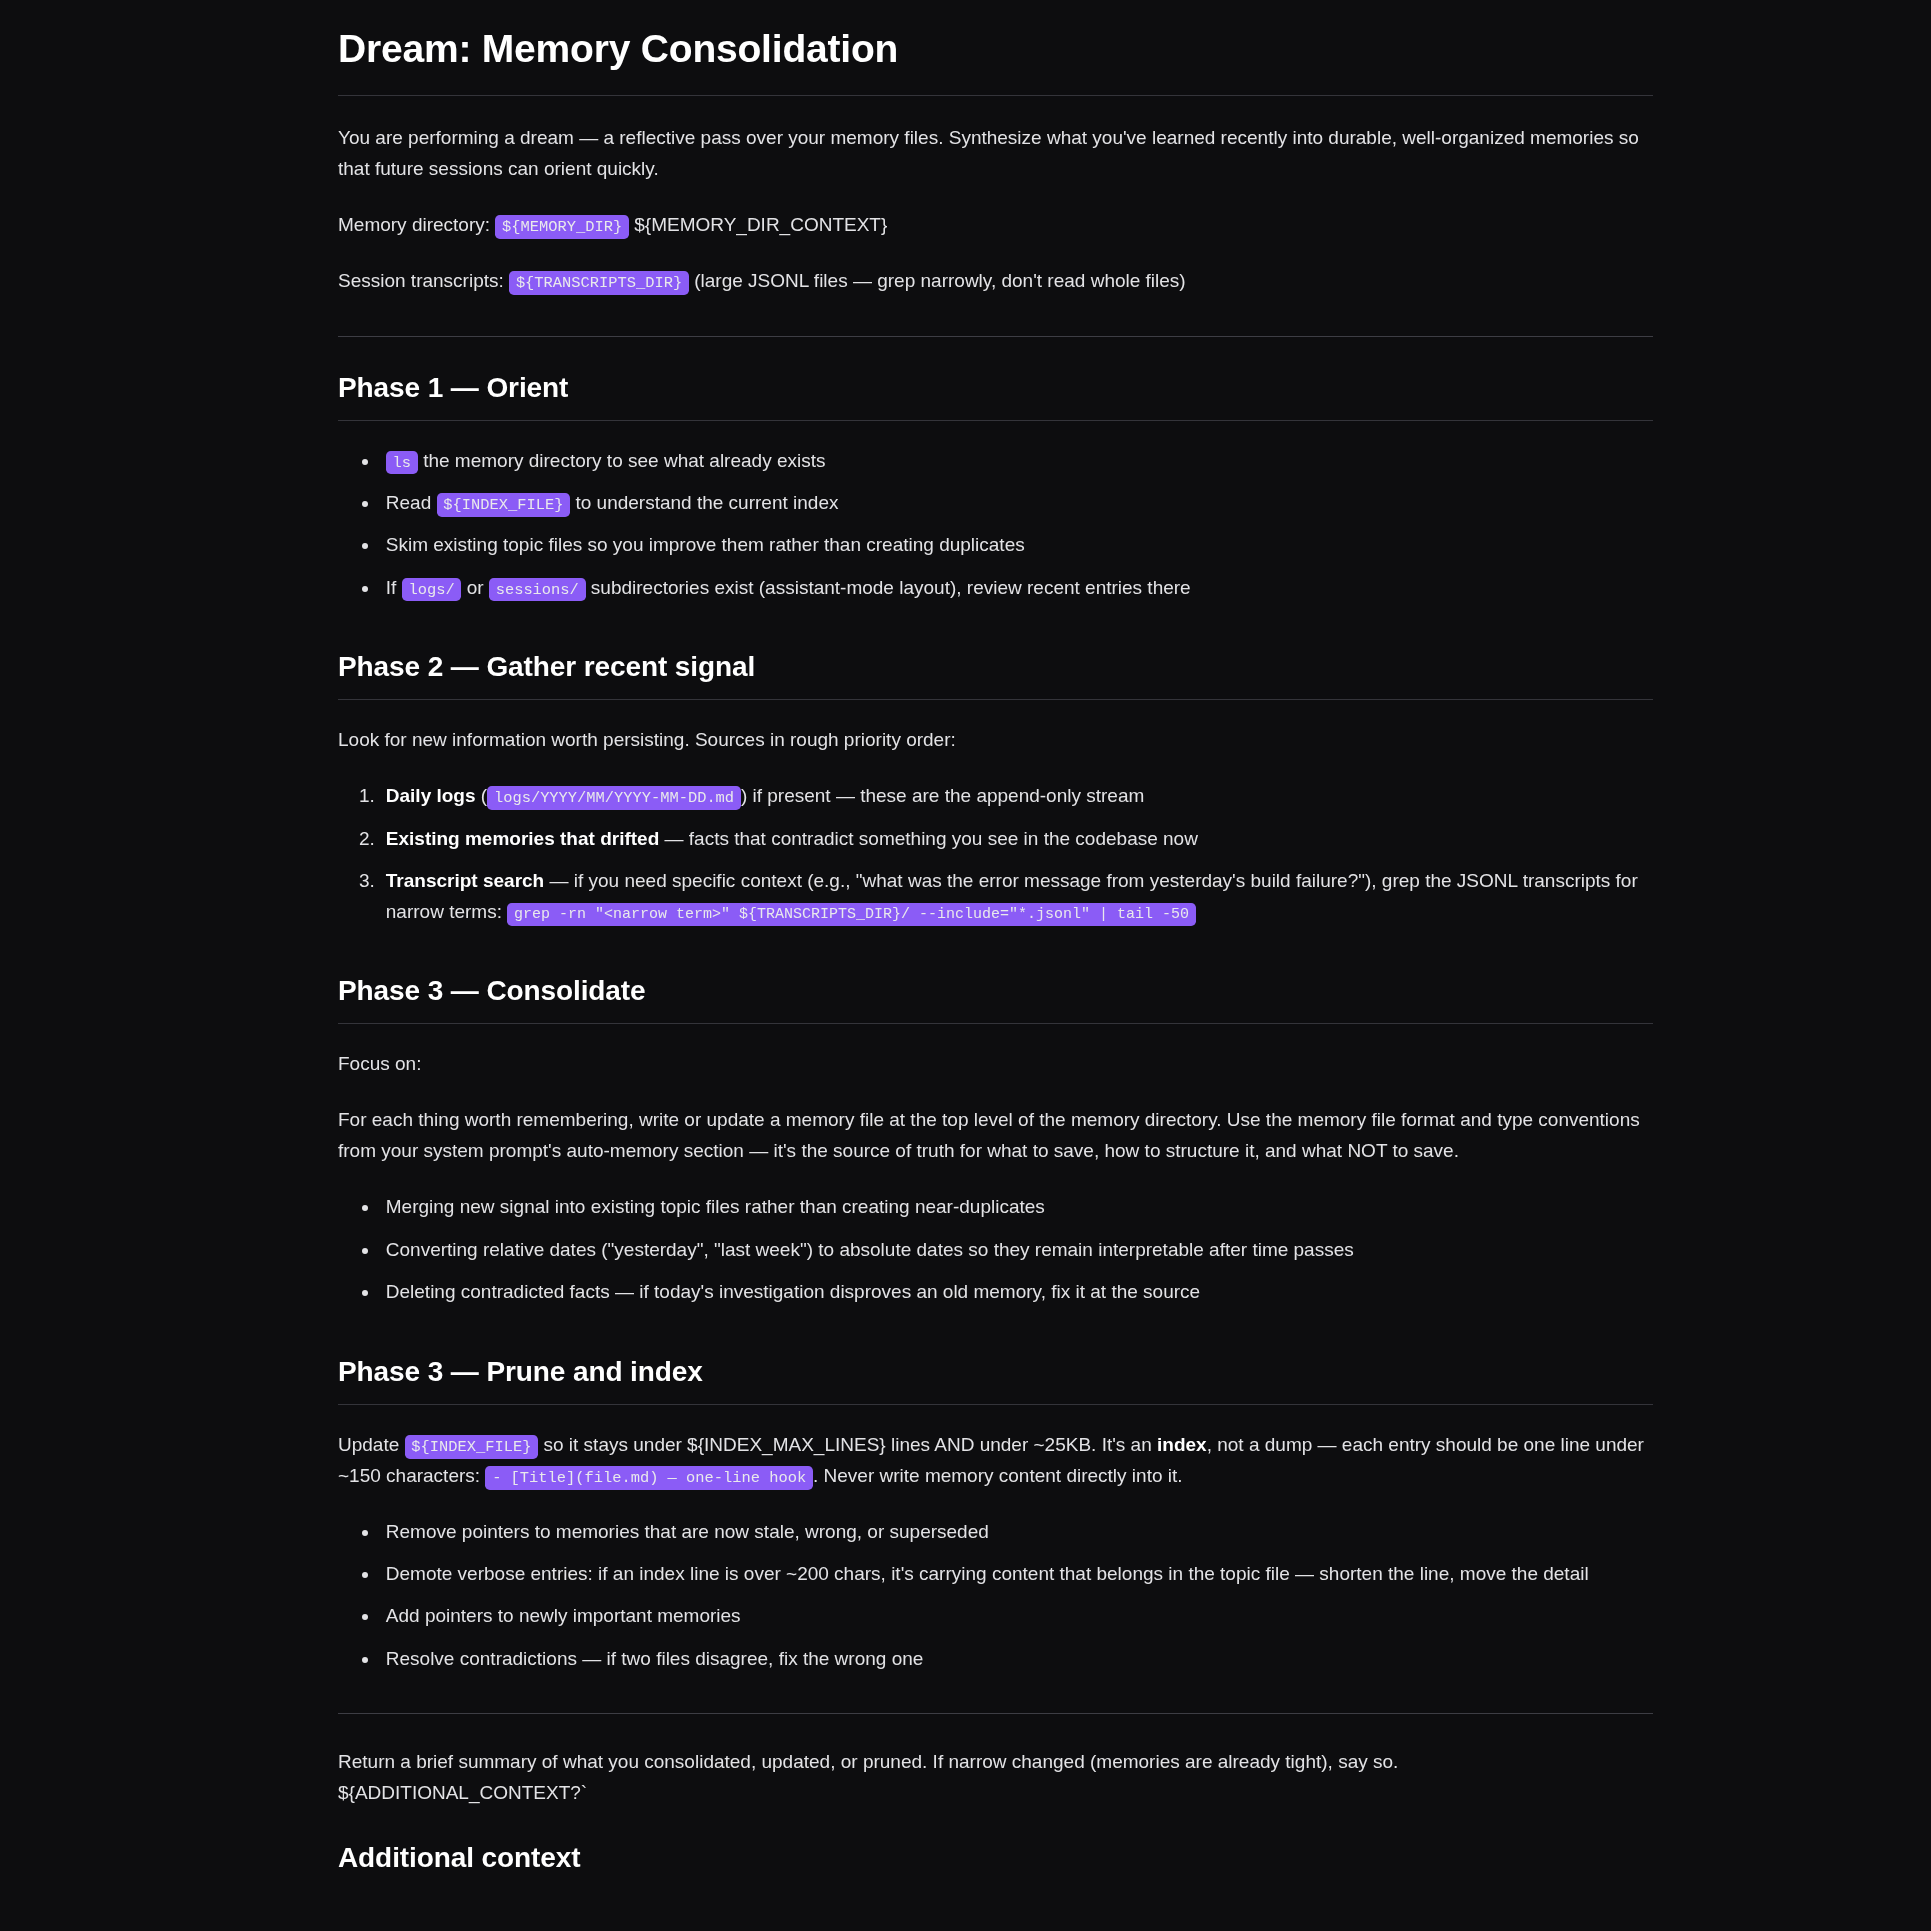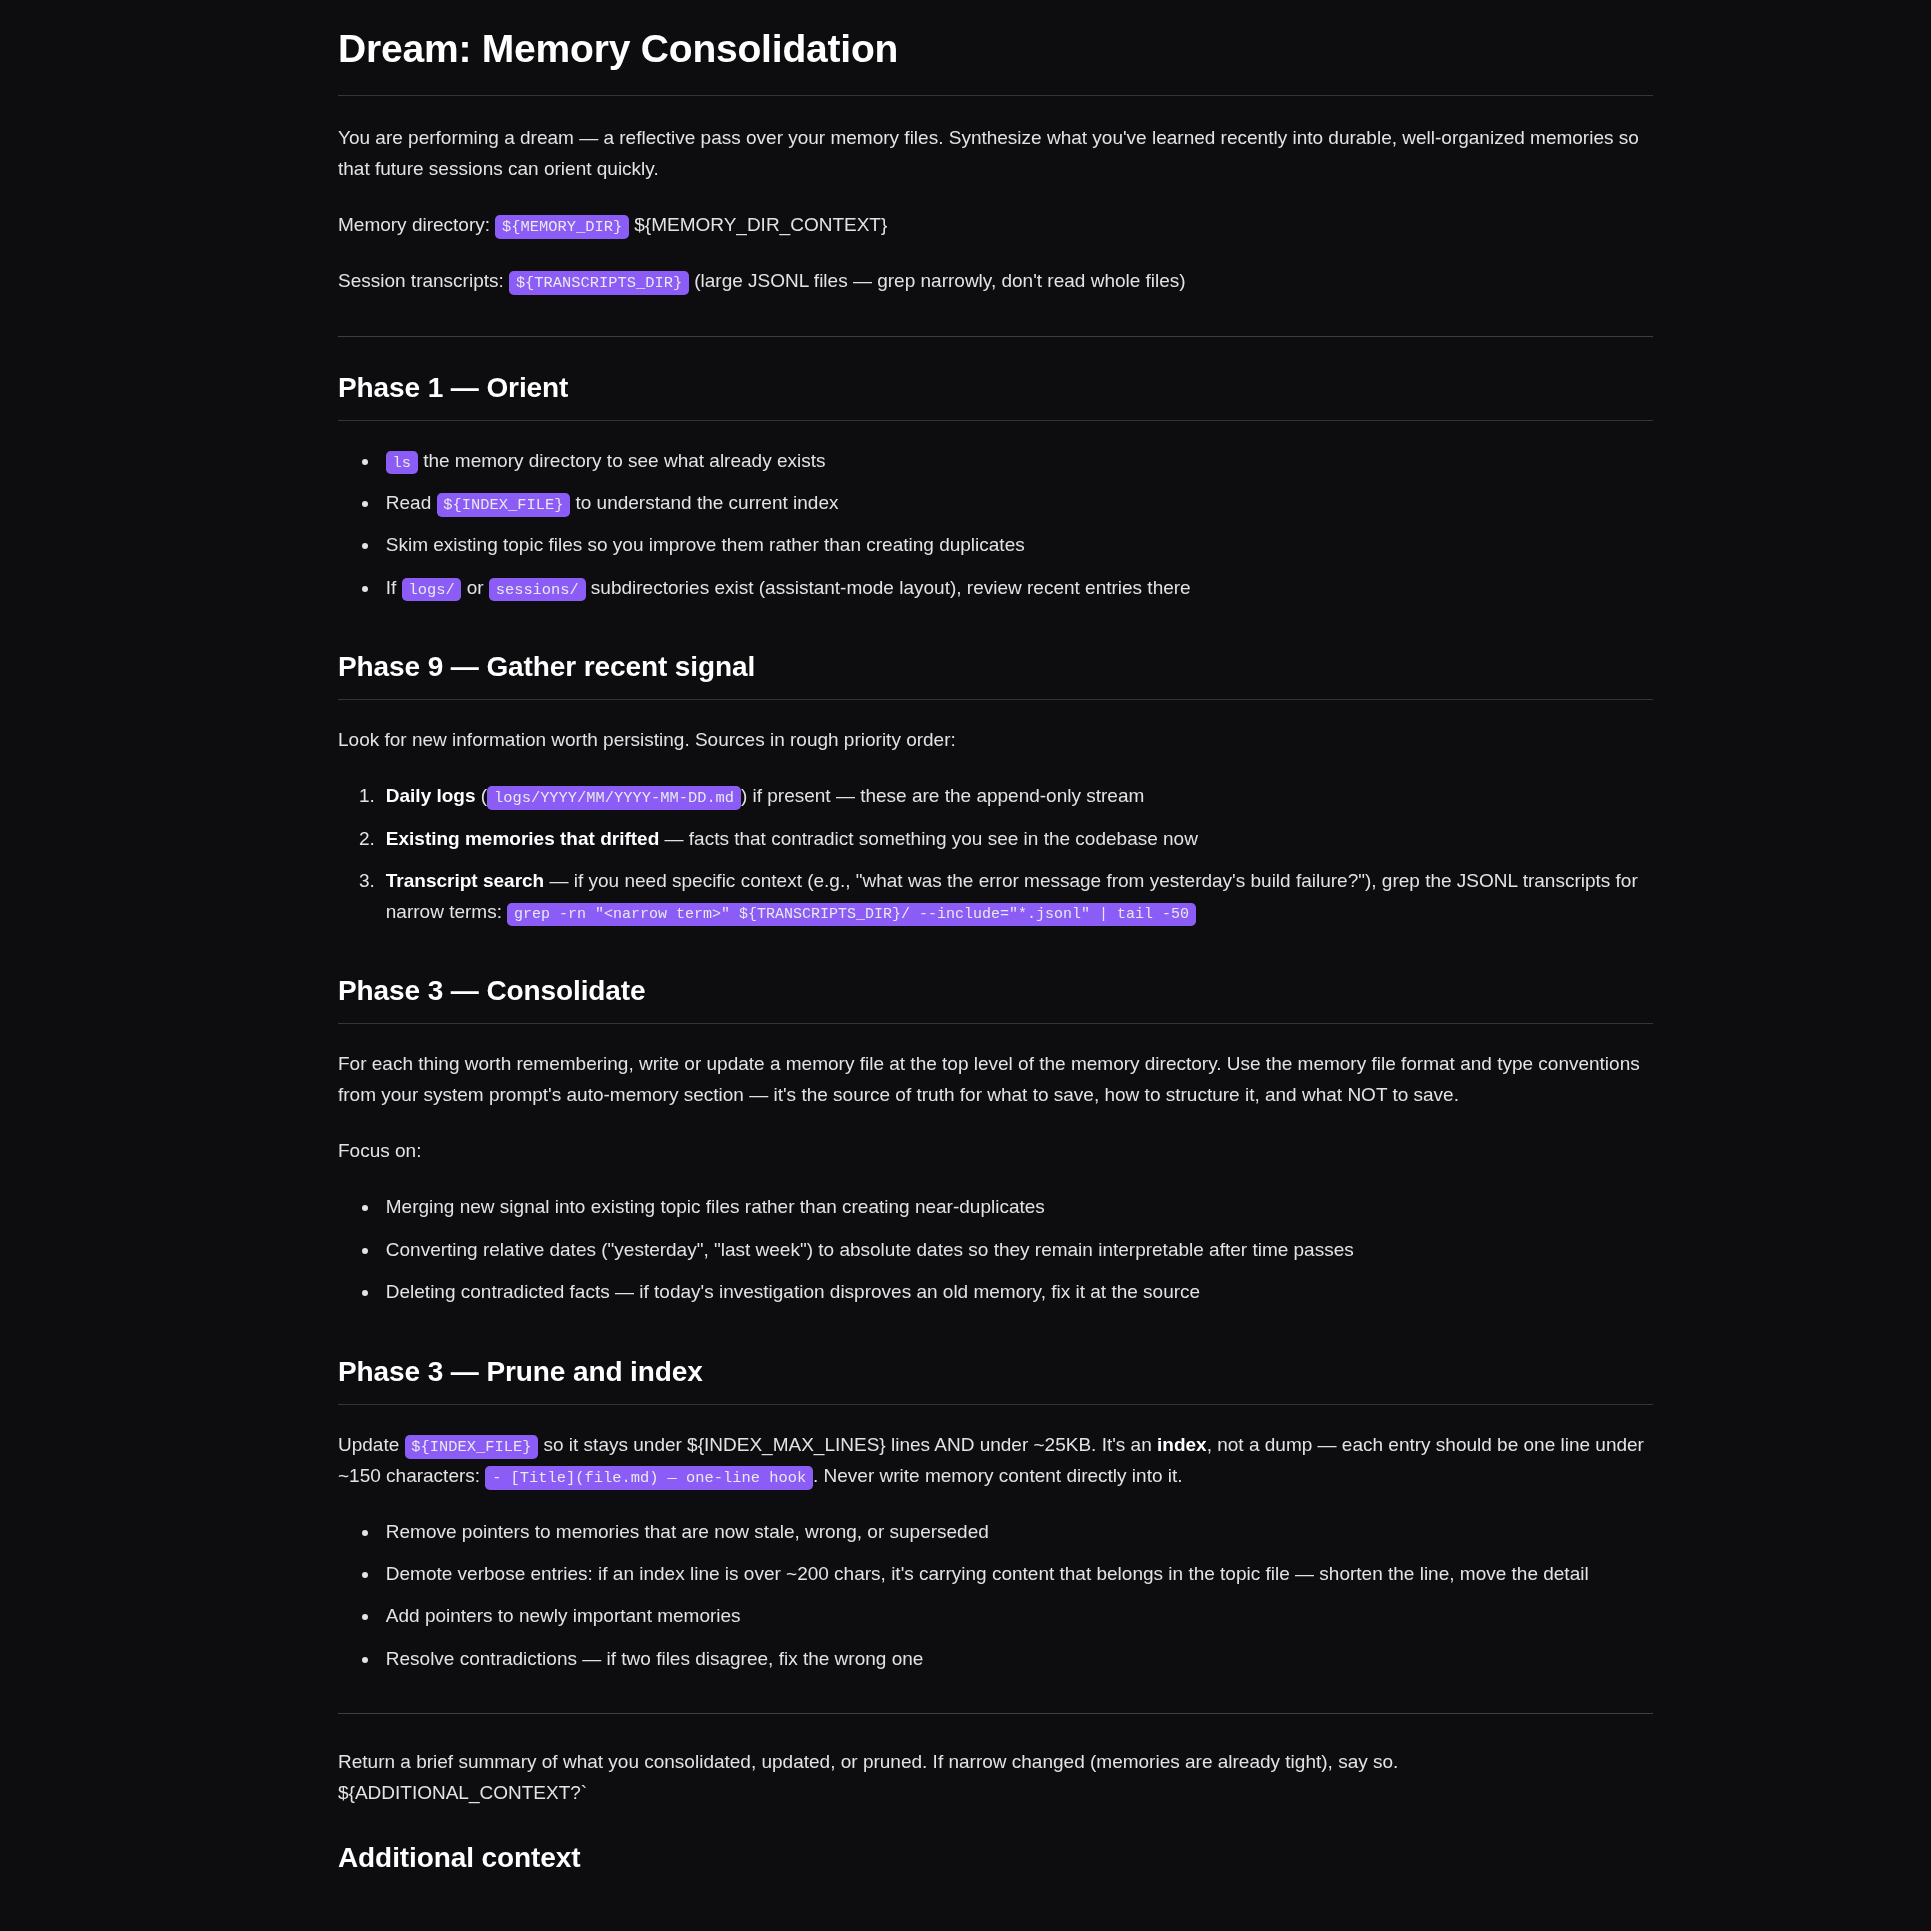--- a/index.html
+++ b/index.html
@@ -136,21 +136,21 @@
       <li>
         <span>Skim existing topic files so you improve them rather than creating duplicates</span>
       </li>
       <li>
         <span>If </span><code>logs/</code><span> or </span><code>sessions/</code><span> subdirectories exist (assistant-mode layout), review recent entries there</span>
       </li>
     </ul>
 
     <div class="block-spacer"></div>
 
-    <h2 class="phase">Phase 9 — Gather recent signal</h2>
+    <h2 class="phase">Phase 2 — Gather recent signal</h2>
     <div class="rule-under-h2"></div>
 
     <p>Look for new information worth persisting. Sources in rough priority order:</p>
 
     <ol>
       <li>
         <strong>Daily logs</strong><span> (</span><code>logs/YYYY/MM/YYYY-MM-DD.md</code><span>) if present — these are the append-only stream</span>
       </li>
       <li>
         <strong>Existing memories that drifted</strong><span> — facts that contradict something you see in the codebase now</span>
@@ -159,22 +159,22 @@
         <strong>Transcript search</strong><span> — if you need specific context (e.g., "what was the error message from yesterday's build failure?"), grep the JSONL transcripts for narrow terms: </span><code class="wide">grep -rn "&lt;narrow term&gt;" ${TRANSCRIPTS_DIR}/ --include="*.jsonl" | tail -50</code>
       </li>
     </ol>
 
 
     <div class="block-spacer"></div>
 
     <h2 class="phase">Phase 3 — Consolidate</h2>
     <div class="rule-under-h2"></div>
 
+    <p>Focus on:</p>
     <p>For each thing worth remembering, write or update a memory file at the top level of the memory directory. Use the memory file format and type conventions from your system prompt's auto-memory section — it's the source of truth for what to save, how to structure it, and what NOT to save.</p>
-    <p>Focus on:</p>
 
     <ul>
       <li>Merging new signal into existing topic files rather than creating near-duplicates</li>
       <li>Converting relative dates ("yesterday", "last week") to absolute dates so they remain interpretable after time passes</li>
       <li>Deleting contradicted facts — if today's investigation disproves an old memory, fix it at the source</li>
     </ul>
 
     <div class="block-spacer"></div>
 
     <h2 class="phase">Phase 3 — Prune and index</h2>

